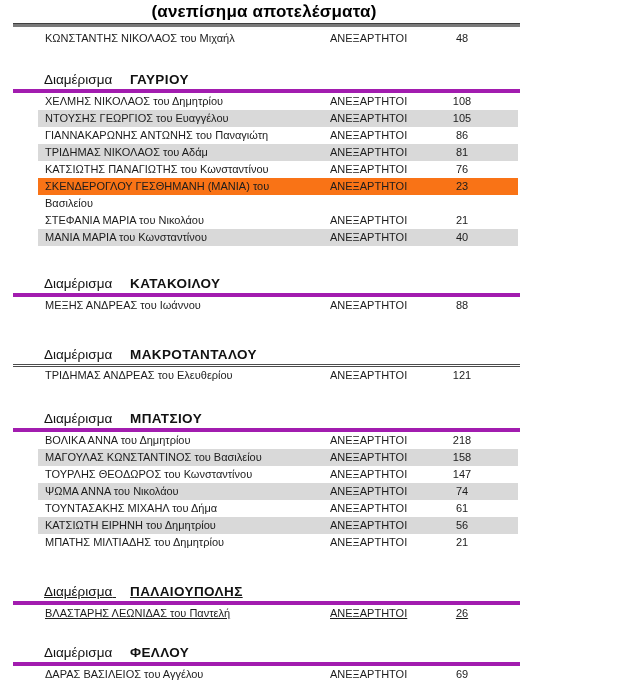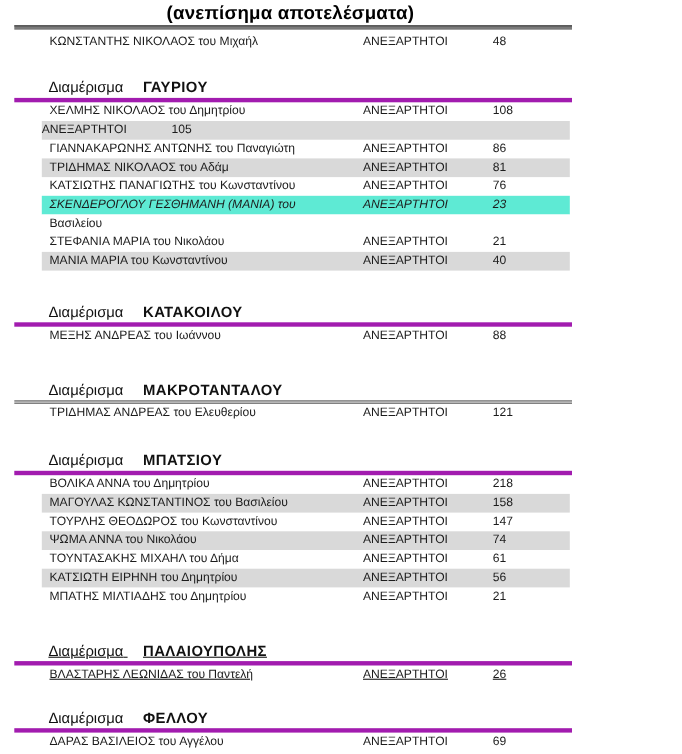--- a/index.html
+++ b/index.html
@@ -15,25 +15,25 @@
     margin:1px 8px 0 13px;height:3px;background:#7a7a7a;border-top:1px solid #3f3f3f;
   }
   .tablewrap{margin-left:13px;margin-right:8px;}
   .intro-table{margin-top:3px;}
   .row{
     display:flex;margin-left:25px;margin-right:2px;
     line-height:17px;font-size:11px;color:#1c1c1c;
   }
   .table .row:nth-child(even){background:#d9d9d9;}
   .table .row.row-wrap{background:transparent;display:block;}
-  .table .row.row-wrap .wrap-line1{display:flex;background:#5eead4;font-style:italic;}
+  .table .row.row-wrap .wrap-line1{display:flex;background:#f97316;}
   .wrap-line2{line-height:17px;padding-left:7px;background:#ffffff;}
   .c-name{width:285px;padding-left:7px;white-space:nowrap;overflow:hidden;}
   .c-party{width:118px;white-space:nowrap;}
-  .c-votes{flex:1;text-align:left;padding-right:42px;}
+  .c-votes{flex:1;text-align:center;padding-right:42px;}
   .section{margin:0;}
   .s0{margin-top:24px;}
   .s1{margin-top:29px;}
   .s2{margin-top:32px;}
   .s3{margin-top:26px;}
   .s4{margin-top:32px;text-decoration:underline;}
   .s5{margin-top:22px;}
   .heading{
     margin:0 8px 0 13px;border-bottom:4px solid #a21caf;
     padding-left:31px;font-size:13.5px;line-height:18px;color:#111;
@@ -62,20 +62,21 @@
       <span class="h-label">Διαμέρισμα</span>
       <span class="h-name">ΓΑΥΡΙΟΥ</span>
     </div>
     <div class="tablewrap table">
       <div class="row">
         <span class="c-name">ΧΕΛΜΗΣ ΝΙΚΟΛΑΟΣ του Δημητρίου</span>
         <span class="c-party">ΑΝΕΞΑΡΤΗΤΟΙ</span>
         <span class="c-votes">108</span>
       </div>
       <div class="row">
+        <span class="c-name">ΝΤΟΥΣΗΣ ΓΕΩΡΓΙΟΣ του Ευαγγέλου</span>
         <span class="c-party">ΑΝΕΞΑΡΤΗΤΟΙ</span>
         <span class="c-votes">105</span>
       </div>
       <div class="row">
         <span class="c-name">ΓΙΑΝΝΑΚΑΡΩΝΗΣ ΑΝΤΩΝΗΣ του Παναγιώτη</span>
         <span class="c-party">ΑΝΕΞΑΡΤΗΤΟΙ</span>
         <span class="c-votes">86</span>
       </div>
       <div class="row">
         <span class="c-name">ΤΡΙΔΗΜΑΣ ΝΙΚΟΛΑΟΣ του Αδάμ</span>

